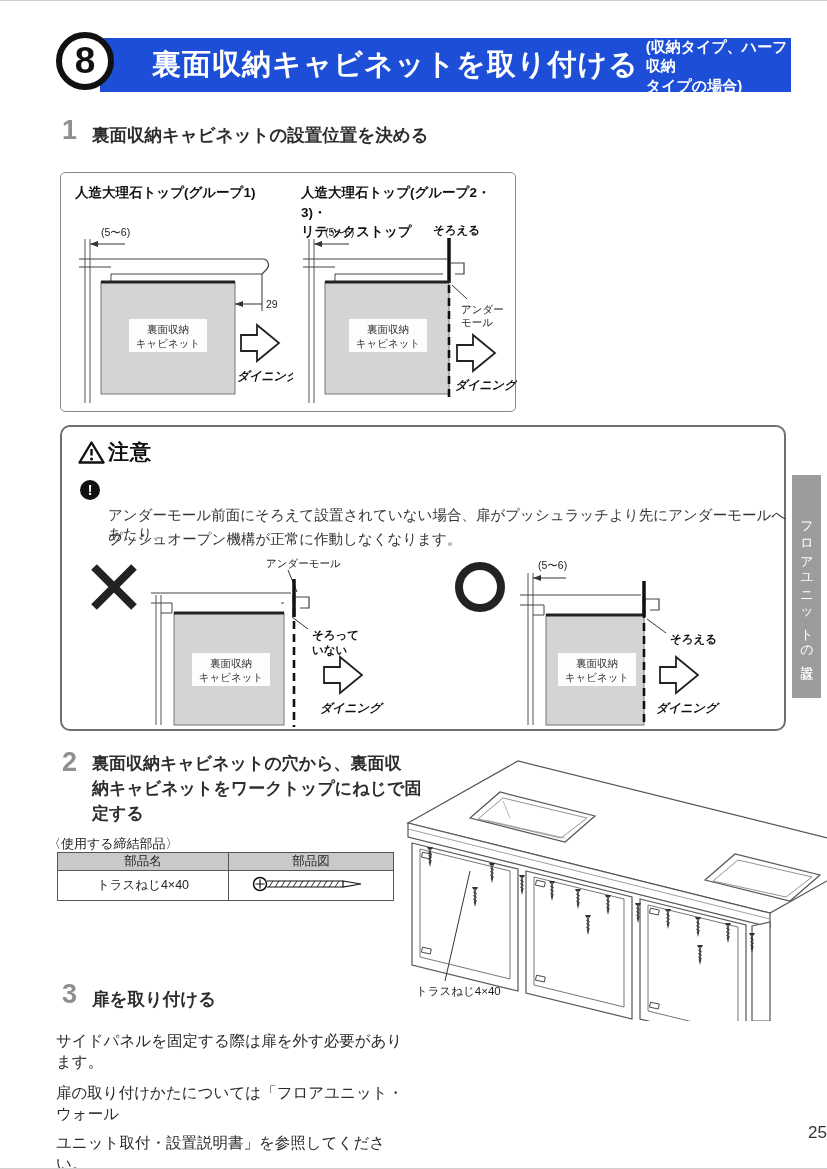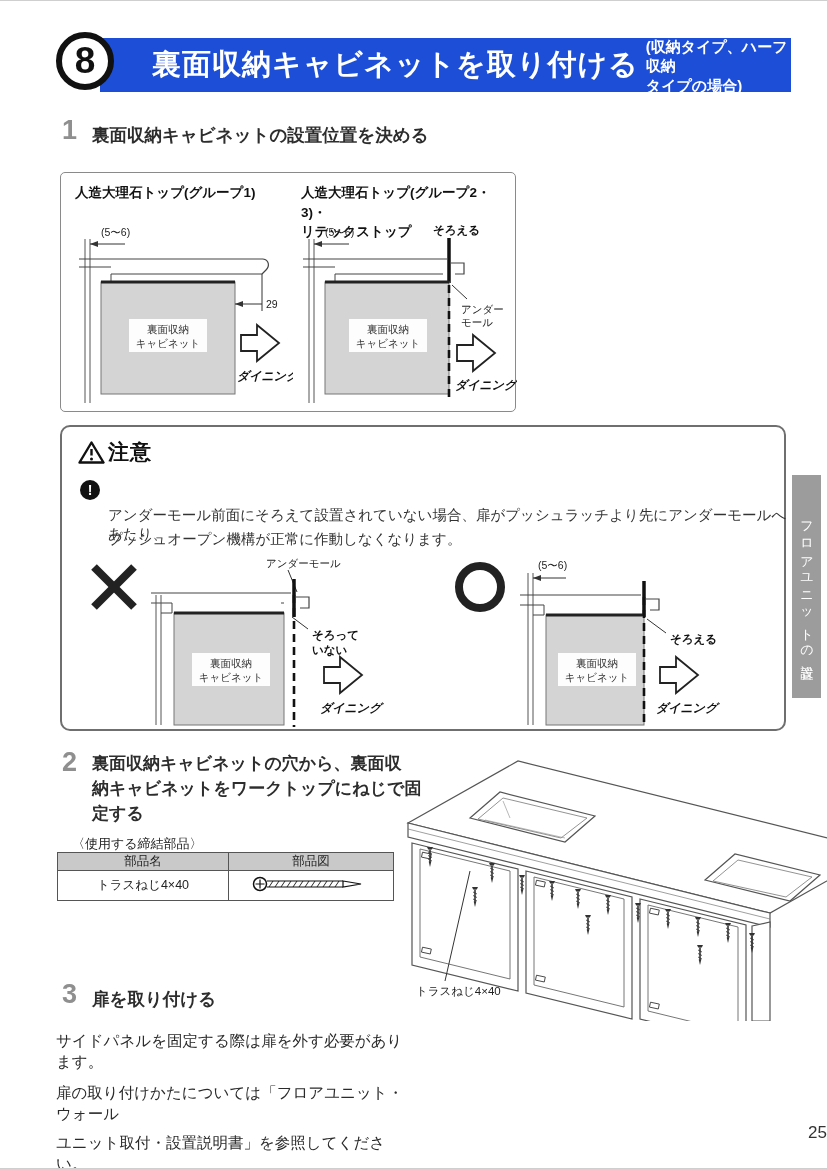--- a/index.html
+++ b/index.html
@@ -38,21 +38,21 @@
   .caution-bold { position:absolute; left:46px; top:55px; width:680px; font-size:14.5px; font-weight:bold; color:#111; }
   .caution-body { position:absolute; left:46px; width:690px; font-size:14.5px; color:#333; }
 
   
   .side-tab { left:792px; top:474px; width:29px; height:223px; background:#9c9c9c;
     display:flex; align-items:center; justify-content:center; }
   .side-tab span { writing-mode:vertical-rl; color:#fff; font-size:13px; letter-spacing:3px; }
 
   
   .step2-line { position:absolute; left:92px; width:340px; font-size:17px; font-weight:bold; color:#2d2d2d; }
-  .parts-caption { left:72px; top:834px; font-size:13px; color:#222; }
+  .parts-caption { left:48px; top:834px; font-size:13px; color:#222; }
   table.parts { position:absolute; left:57px; top:851px; width:337px; border-collapse:collapse; }
   table.parts th { background:#c9c9c9; border:1px solid #555; font-size:12.5px; font-weight:normal; color:#222; height:18px; }
   table.parts td { border:1px solid #555; font-size:12.5px; color:#222; height:30px; text-align:center; }
 
   
   .para-line { position:absolute; left:56px; width:360px; font-size:15.5px; color:#2a2a2a; }
 
   .page-num { left:0; top:1122px; width:827px; text-align:right; font-size:17px; color:#333; }
 
   svg text { font-family:"Liberation Sans","DejaVu Sans",sans-serif; fill:#222; }

